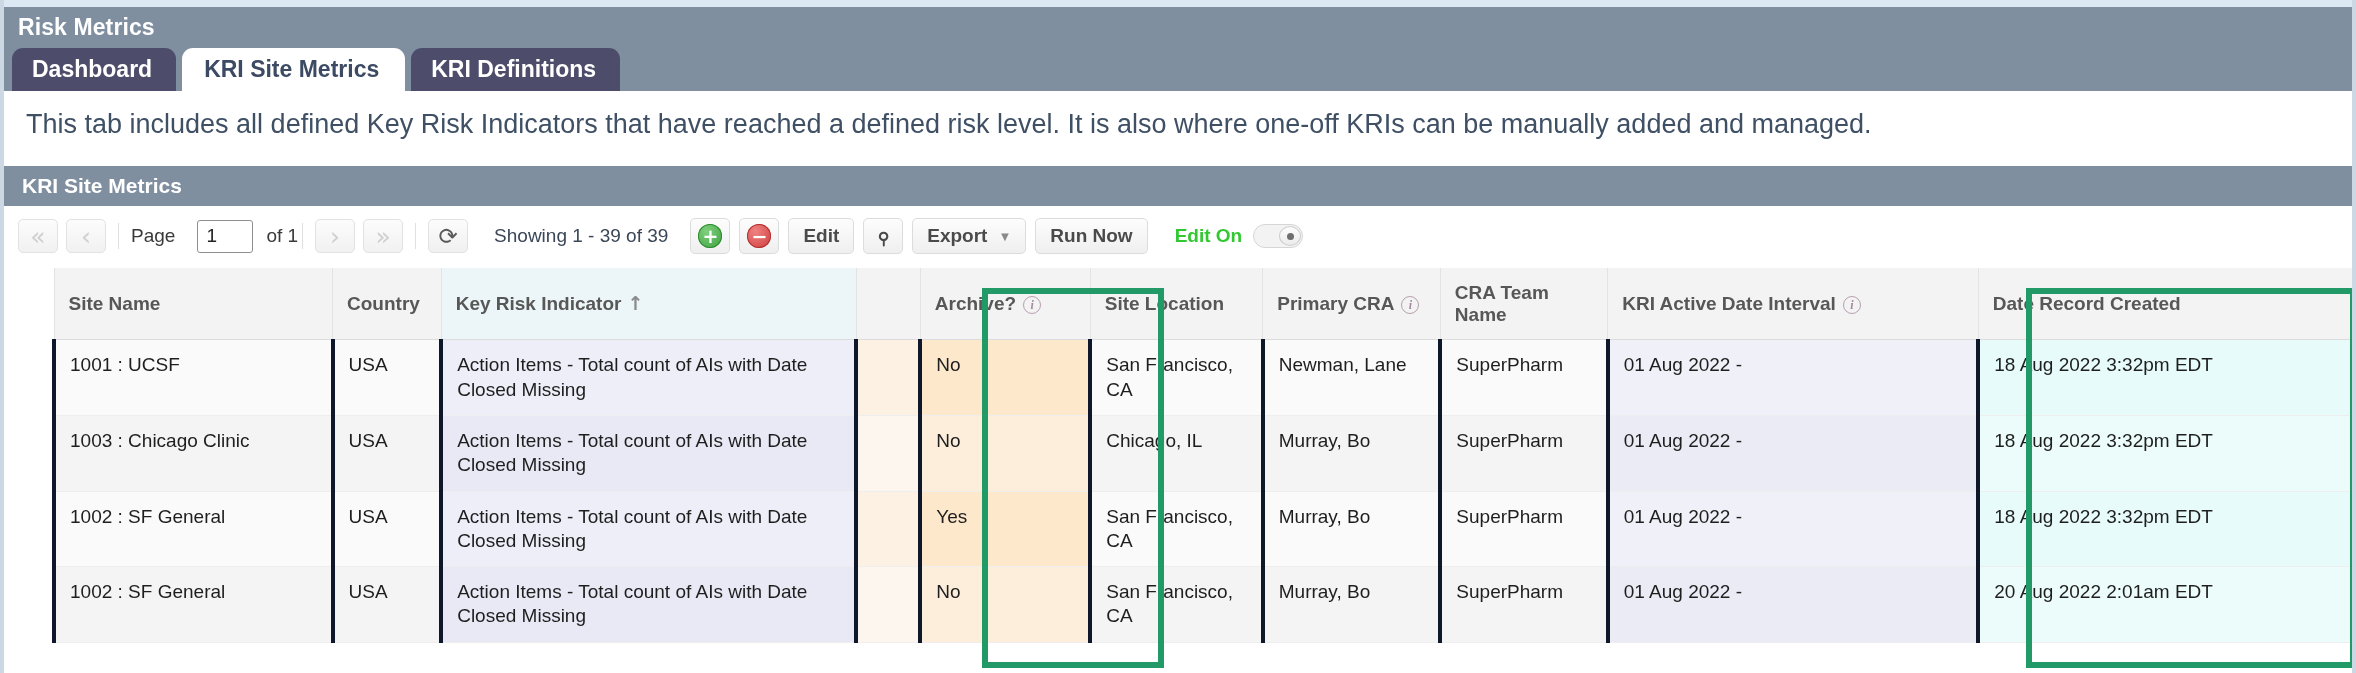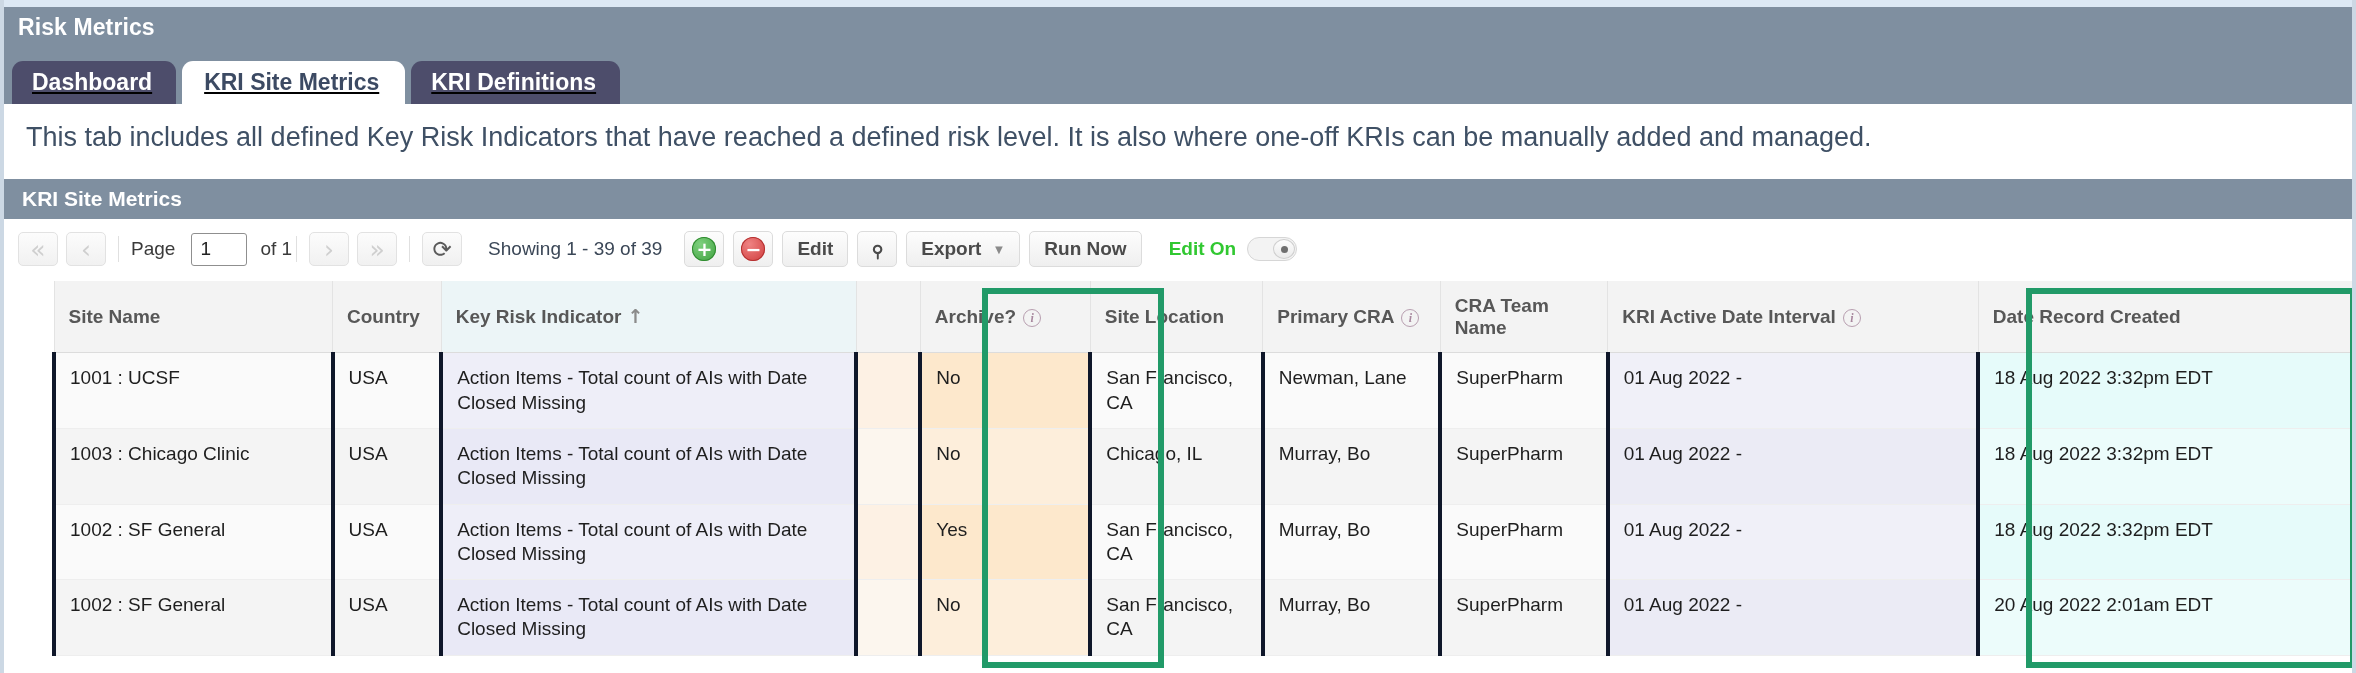--- a/index.html
+++ b/index.html
@@ -19,38 +19,37 @@
   }
 
   
   .top-strip {
     height: 7px;
     background: #dce8f4;
   }
   .header-band {
     background: #7f8fa0;
     padding: 0 0 0 14px;
-    height: 97px;
+    height: 84px;
     position: relative;
   }
   .header-title {
     color: #ffffff;
     font-size: 23px;
     font-weight: bold;
     padding-top: 7px;
     letter-spacing: .1px;
   }
   .tabs {
     position: absolute;
     left: 8px;
     bottom: 0;
     display: flex;
     align-items: flex-end;
     gap: 6px;
-    text-decoration: underline;
   }
   .tab {
     font-size: 23px;
     font-weight: bold;
     padding: 9px 24px 10px 20px;
     border-radius: 11px 11px 0 0;
     line-height: 1.05;
     cursor: pointer;
     white-space: nowrap;
   }
@@ -114,21 +113,21 @@
     line-height: 1;
   }
   .vsep {
     width: 1px; height: 26px;
     background: #e0e0e0;
     margin: 0 12px 0 4px;
   }
   .pg-label {
     font-size: 19px;
     color: #3a3a3a;
-    margin-right: 16px;
+    margin-right: 22px;
   }
   .pg-input {
     width: 56px; height: 33px;
     border: 1px solid #8f8f8f;
     border-radius: 3px;
     font-size: 19px;
     color: #222;
     padding: 0 8px;
     font-family: "Liberation Sans", sans-serif;
     background: #fff;

